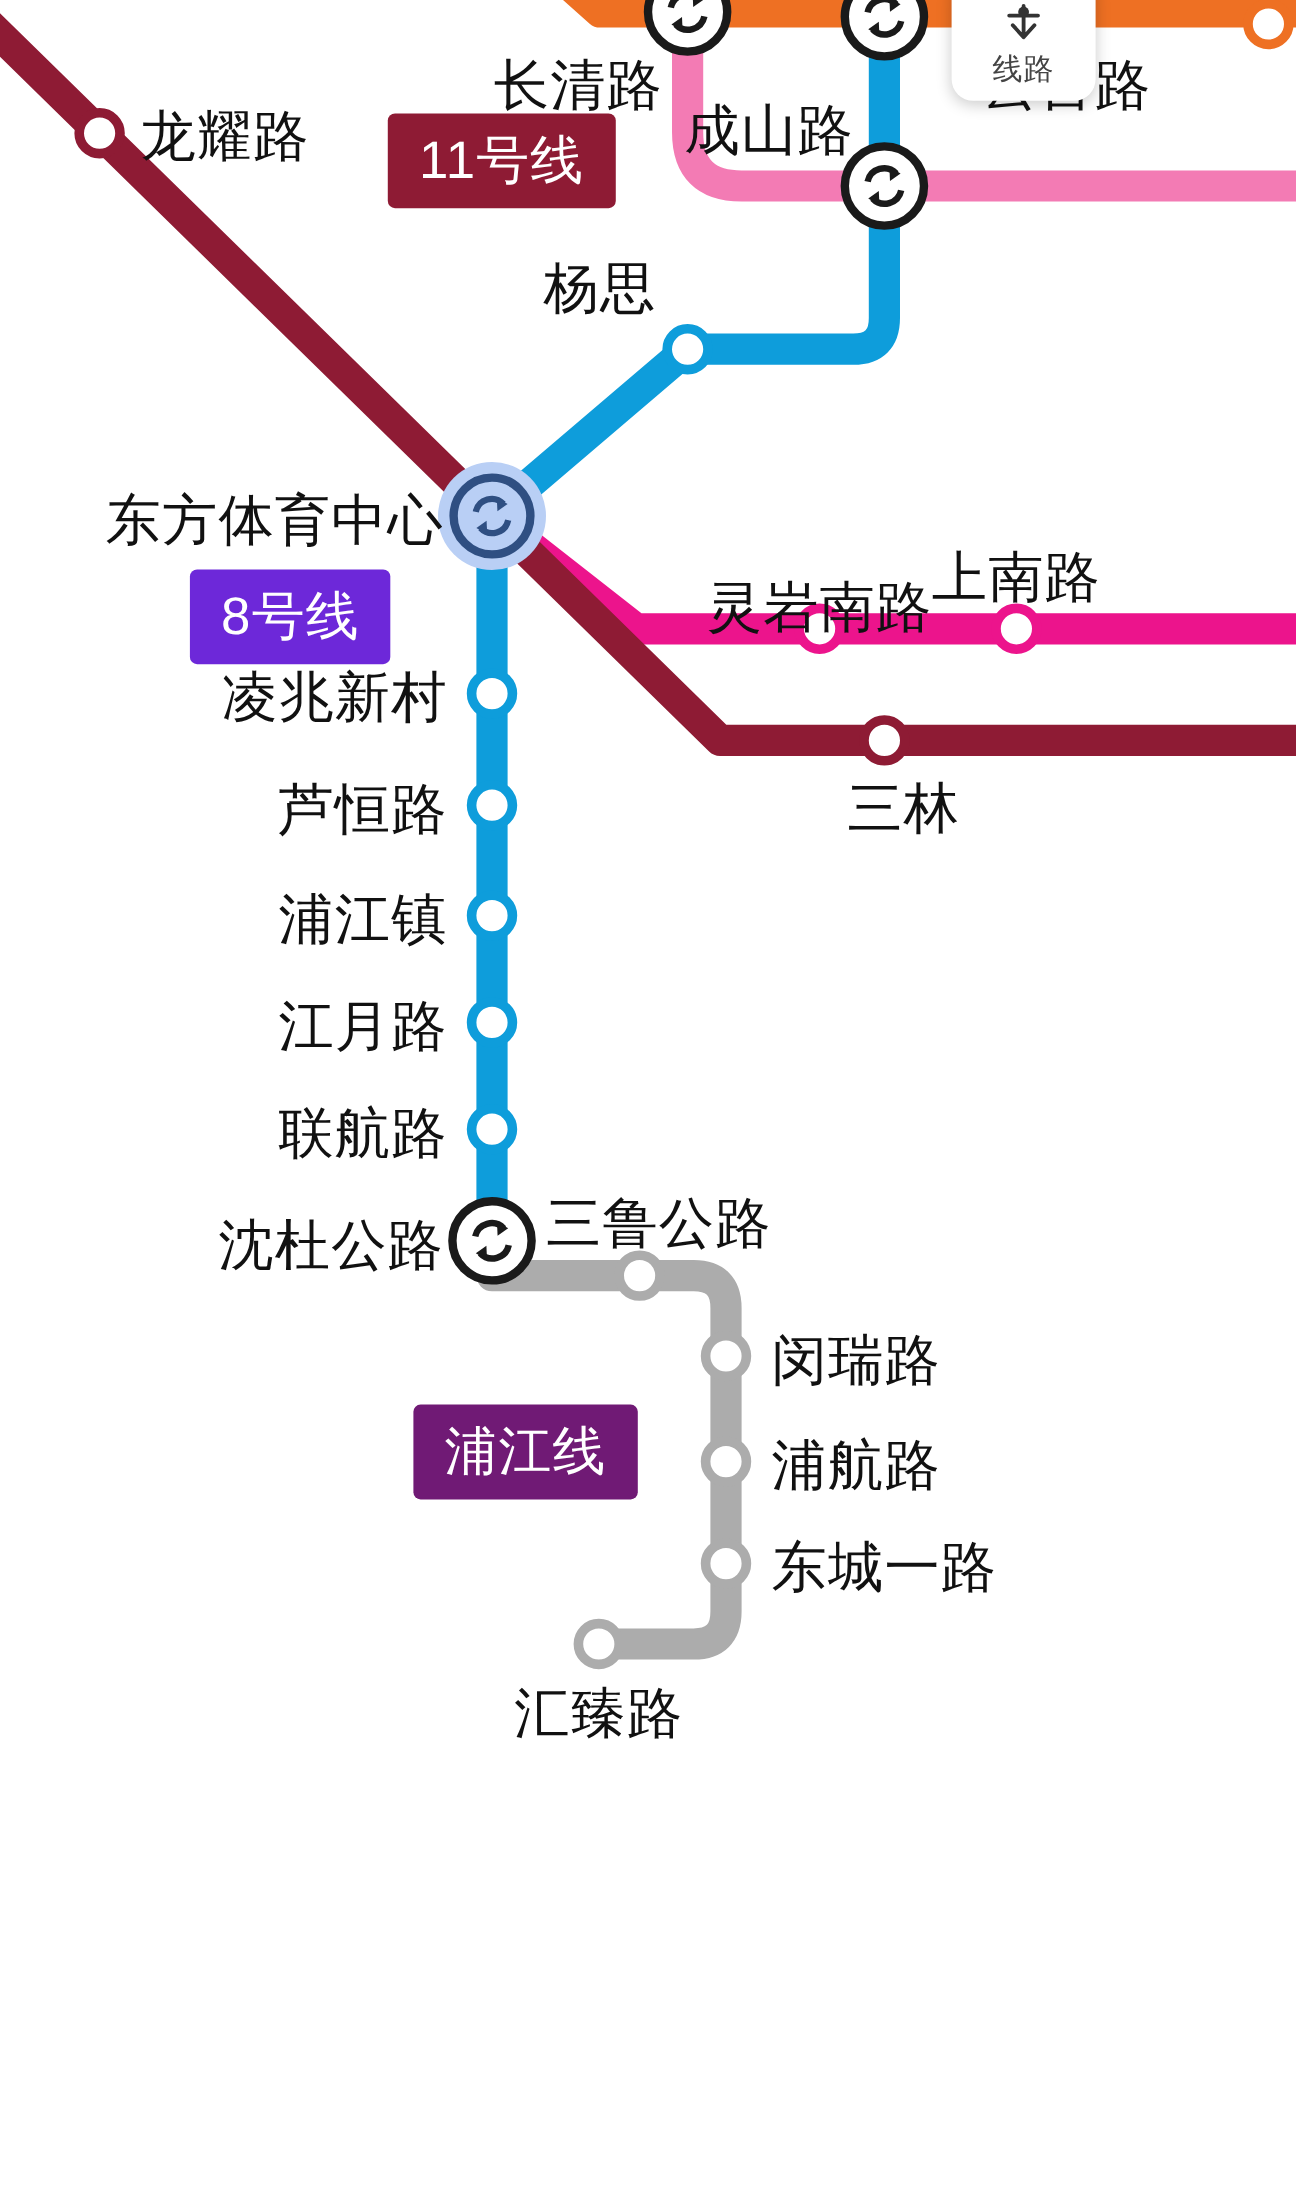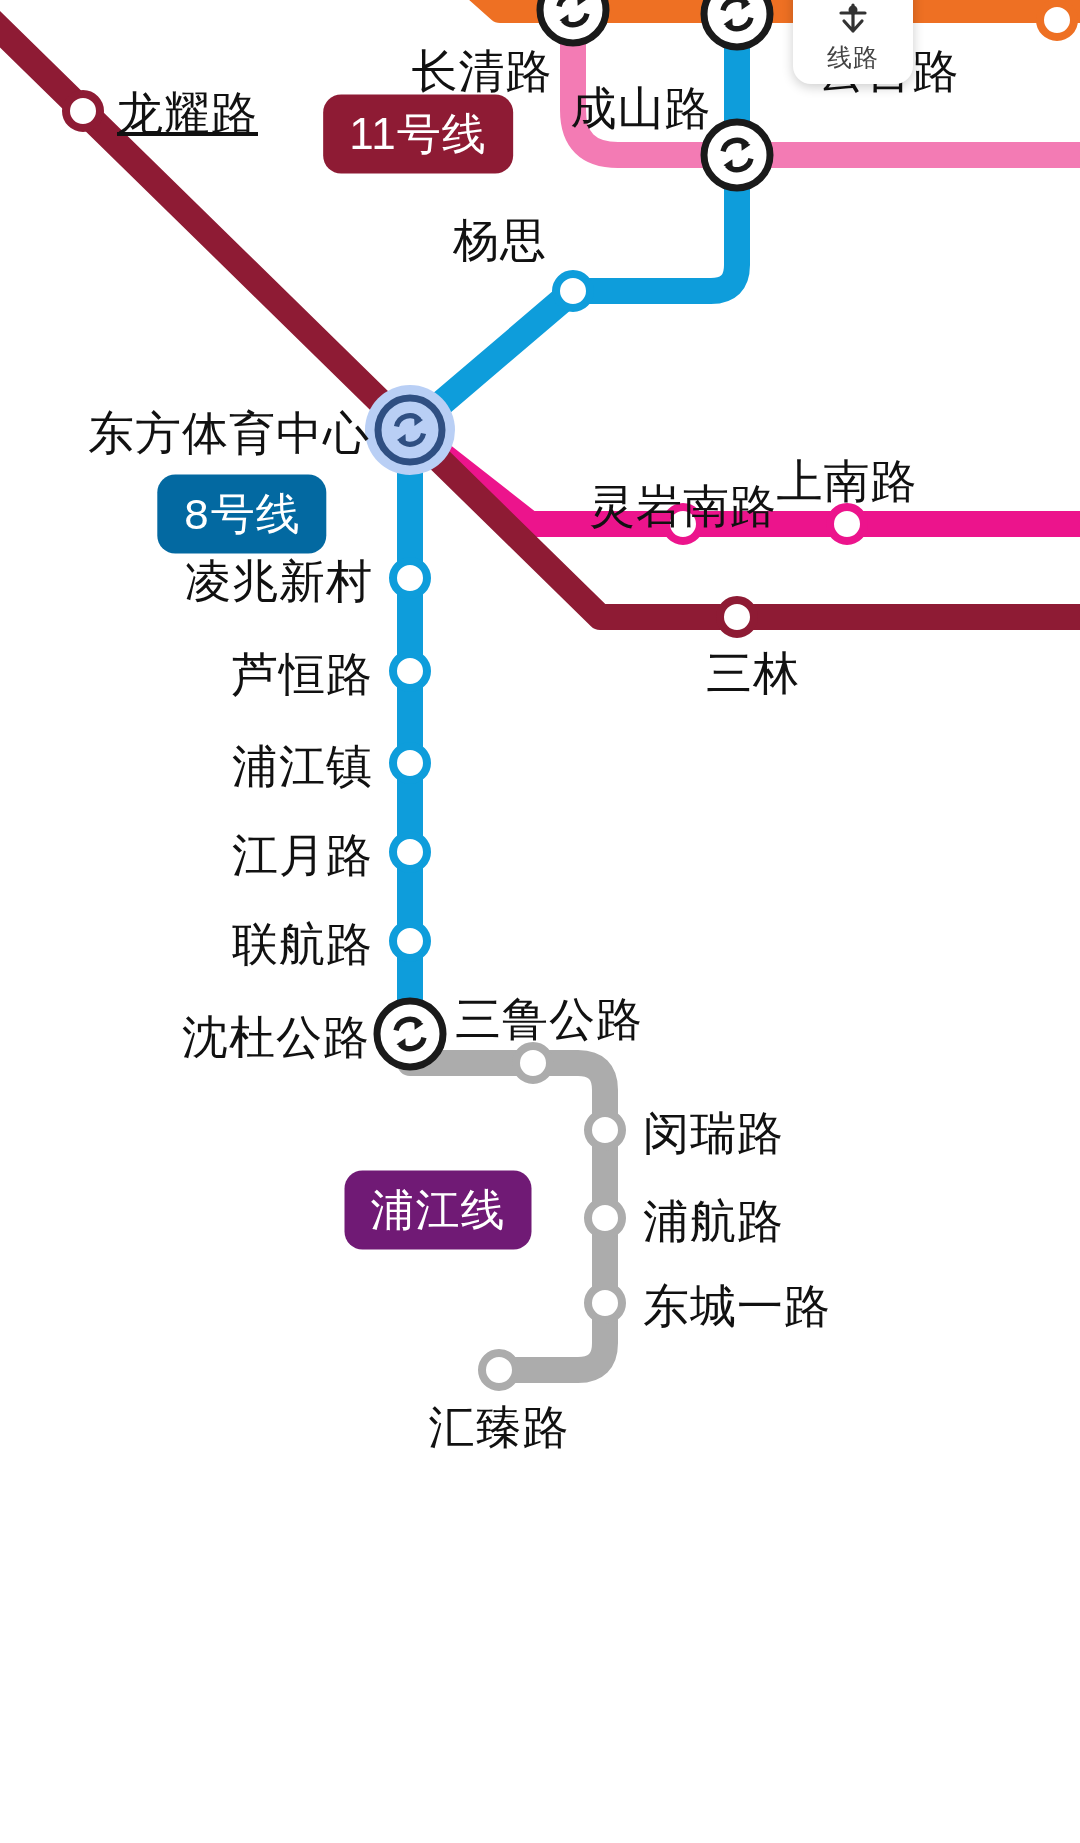--- a/index.html
+++ b/index.html
@@ -26,21 +26,21 @@
   .st-label.r{ transform:translate(0,-50%); }          
   .st-label.l{ transform:translate(-100%,-50%); }      
   .st-label.c{ transform:translate(-50%,-50%); }       
 
   
   .line-badge{
     position:absolute;
     display:flex;align-items:center;justify-content:center;
     color:#ffffff;
     font-size:44px;
-    border-radius:18px;
+    border-radius:6px;
     padding:10px 26px;
     white-space:nowrap;
     letter-spacing:1px;
     transform:translate(-50%,-50%);
     font-family:"Liberation Sans","DejaVu Sans",sans-serif;
   }
 
   
   #route-fab{
     position:absolute;
@@ -168,21 +168,21 @@
         <g>
           <circle cx="605" cy="1303" r="17" fill="#FFFFFF" stroke="#ACACAC" stroke-width="8"></circle>
         </g>
         <g>
           <circle cx="499" cy="1370" r="17" fill="#FFFFFF" stroke="#ACACAC" stroke-width="8"></circle>
         </g>
       </g>
   </svg>
 
   <div id="station-labels">
-      <div class="st-label r" style="left: 117px; top: 113px; text-decoration: underline;">龙耀路</div>
+      <div class="st-label r" style="left: 117px; top: 113px;">龙耀路</div>
       <div class="st-label c" style="left: 482px; top: 71px;">长清路</div>
       <div class="st-label c" style="left: 641px; top: 108px; text-align: center;">成山路</div>
       <div class="st-label c" style="left: 889px; top: 71px;">云台路</div>
       <div class="st-label c" style="left: 500px; top: 240px;">杨思</div>
       <div class="st-label l" style="left: 370px; top: 433px;">东方体育中心</div>
       <div class="st-label c" style="left: 683px; top: 481px; margin-top: 25px;">灵岩南路</div>
       <div class="st-label c" style="left: 847px; top: 481px;">上南路</div>
       <div class="st-label c" style="left: 753px; top: 673px;">三林</div>
       <div class="st-label l" style="left: 373px; top: 581px;">凌兆新村</div>
       <div class="st-label l" style="left: 373px; top: 674px;">芦恒路</div>
@@ -192,21 +192,21 @@
       <div class="st-label l" style="left: 370px; top: 1037px;">沈杜公路</div>
       <div class="st-label r" style="left: 455px; top: 1019px;">三鲁公路</div>
       <div class="st-label r" style="left: 643px; top: 1133px;">闵瑞路</div>
       <div class="st-label r" style="left: 643px; top: 1221px;">浦航路</div>
       <div class="st-label r" style="left: 643px; top: 1306px;">东城一路</div>
       <div class="st-label c" style="left: 499px; top: 1427px;">汇臻路</div>
     </div>
 
   <div id="line-badges">
       <div class="line-badge" style="left: 418px; top: 134px; background: rgb(142, 27, 52);">11号线</div>
-      <div class="line-badge" style="left: 242px; top: 514px; background: #0369a1; font-family: Liberation Mono, monospace;">8号线</div>
+      <div class="line-badge" style="left: 242px; top: 514px; background: #6d28d9;">8号线</div>
       <div class="line-badge" style="left: 438px; top: 1210px; background: #701a75;">浦江线</div>
     </div>
 
   <div id="route-fab" style="left:793px;top:-22px;width:92px;height:90px;">
     <span class="fab-icon">
       <svg width="40" height="38" viewBox="0 0 40 38">
         <path d="M20 4 L20 30 M8 12 L32 12 M11 20 L20 30 L29 20" stroke="#333" stroke-width="3.2" fill="none" stroke-linecap="round" stroke-linejoin="round"></path>
         <circle cx="20" cy="9" r="4.5" fill="#333"></circle>
       </svg>
     </span>

